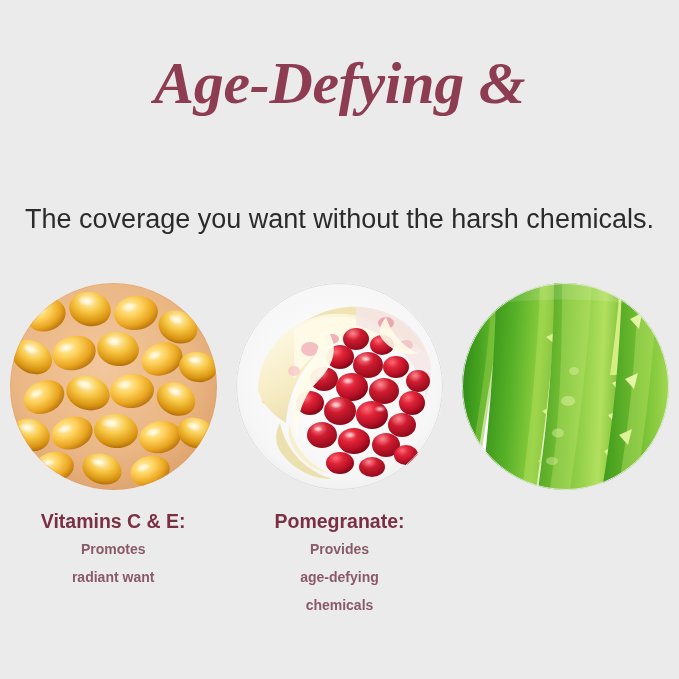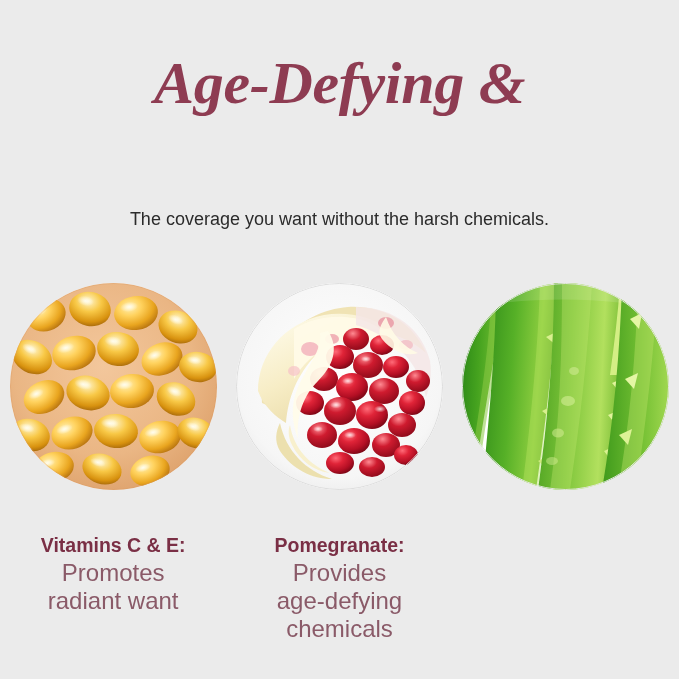--- a/index.html
+++ b/index.html
@@ -39,21 +39,21 @@
   .headline .hl-line { display: block; white-space: nowrap; }
 
   
   .subtitle {
     position: absolute;
     top: 206px;
     left: 0;
     width: 679px;
     text-align: center;
     font-family: "Liberation Sans", sans-serif;
-    font-size: 18px;
+    font-size: 27px;
     line-height: 26px;
     color: #2b2b2b;
     white-space: nowrap;
   }
 
   
   .columns {
     position: absolute;
     top: 283px;
     left: 0;
@@ -83,27 +83,26 @@
     width: 100%;
   }
   .cap-title {
     display: block;
     font-family: "Liberation Sans", sans-serif;
     font-weight: 700;
     font-size: 19.5px;
     line-height: 28px;
     color: #7a2f45;
     white-space: nowrap;
-    margin-top: 24px;
   }
   .cap-line {
     display: block;
     font-family: "Liberation Sans", sans-serif;
-    font-weight: 400;
-    font-size: 24px;
+    font-weight: 700;
+    font-size: 14px;
     line-height: 28px;
     color: #8a5a68;
     white-space: nowrap;
   }
 </style>
 </head>
 <body>
 
 <div class="page">
 

